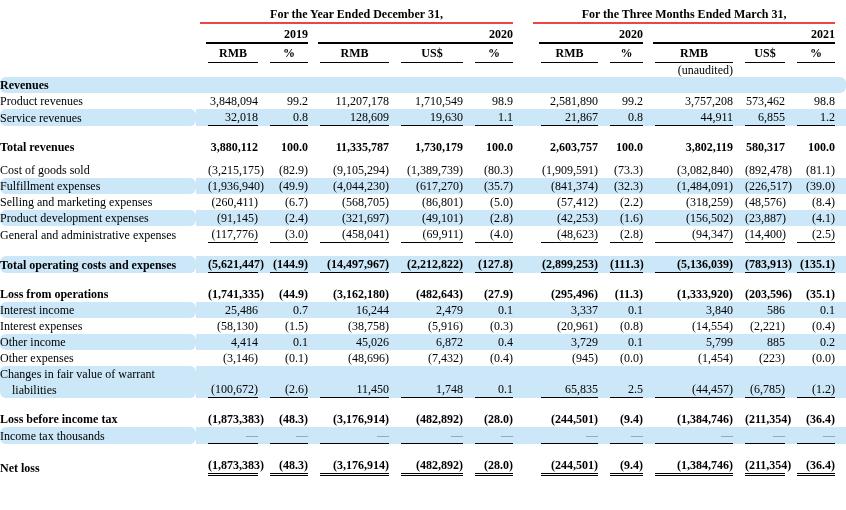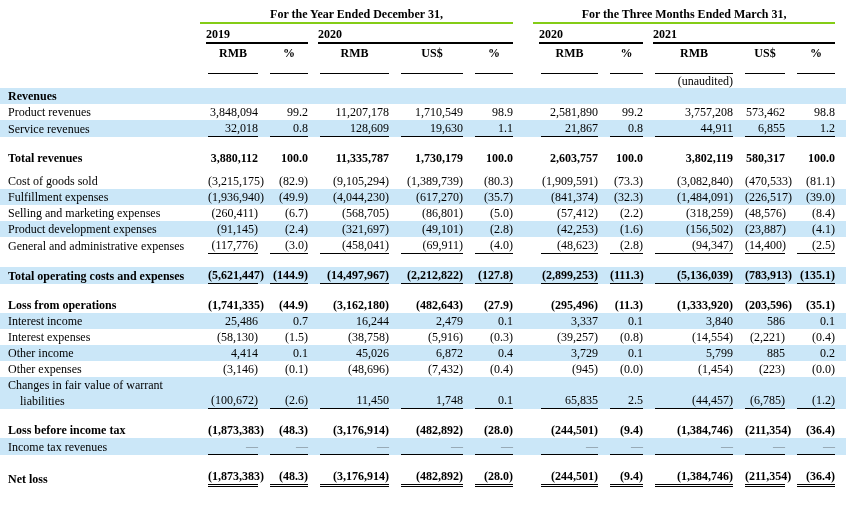--- a/index.html
+++ b/index.html
@@ -4,27 +4,27 @@
 <style>
   html, body { margin:0; padding:0; background:#fff; }
   body {
     width:846px; height:510px; overflow:hidden;
     font-family:"Liberation Serif", serif; color:#000;
   }
   .sheet { padding-top:6px; }
   table { border-collapse:collapse; table-layout:fixed; width:846px; }
   td, th { padding:0; vertical-align:bottom; font-size:12px; line-height:16px; font-weight:normal; text-align:left; }
   
-  .grp  { font-weight:bold; text-align:center; border-bottom:2px solid #84cc16; margin-left:4px; white-space:nowrap; }
-  .yr   { font-weight:bold; text-align:left; border-bottom:2px solid #000; margin-left:10px; margin-top:2px; }
-  .ch   { font-weight:bold; text-align:center; border-bottom:1px solid #000; margin-left:12px; margin-top:1px; padding-bottom:12px; }
+  .grp  { font-weight:bold; text-align:center; border-bottom:2px solid #ef4444; margin-left:4px; white-space:nowrap; }
+  .yr   { font-weight:bold; text-align:right; border-bottom:2px solid #000; margin-left:10px; margin-top:2px; }
+  .ch   { font-weight:bold; text-align:center; border-bottom:1px solid #000; margin-left:12px; margin-top:1px; padding-bottom:1px; }
   .unaud{ font-weight:normal; text-align:right; line-height:14px; margin-left:8px; white-space:nowrap; }
   .note { font-weight:bold; text-align:center; line-height:20px; white-space:nowrap; }
   
-  .lab  { padding-left:8px; white-space:nowrap; }
+  .lab  { white-space:nowrap;border-radius:6px; }
   .ind  { padding-left:12px; }
   .v    { margin-left:12px; text-align:right; white-space:nowrap; }
   .u1   { border-bottom:1px solid #000; }
   .u2   { border-bottom:3px double #000; }
   tr.shaded  { background:var(--shade, #cbe7f8); }
   tr.total td, tr.section td { font-weight:bold; }
   tr.muted .v { color:var(--dash, #7f8c94); }
   .sp   { height:13px; }
   .sm   { height:7px; }
 </style>
@@ -256,21 +256,21 @@
           <td>
             <div class="v">(1,909,591)</div>
           </td>
           <td>
             <div class="v">(73.3)</div>
           </td>
           <td>
             <div class="v">(3,082,840)</div>
           </td>
           <td>
-            <div class="v">(470,533)</div>
+            <div class="v">(892,478)</div>
           </td>
           <td>
             <div class="v">(81.1)</div>
           </td>
           <td></td>
         </tr>
         <tr class="item shaded">
           <td class="lab">Fulfillment expenses</td>
           <td>
             <div class="v">(1,936,940)</div>
@@ -533,21 +533,21 @@
             <div class="v">(38,758)</div>
           </td>
           <td>
             <div class="v">(5,916)</div>
           </td>
           <td>
             <div class="v">(0.3)</div>
           </td>
           <td></td>
           <td>
-            <div class="v">(39,257)</div>
+            <div class="v">(20,961)</div>
           </td>
           <td>
             <div class="v">(0.8)</div>
           </td>
           <td>
             <div class="v">(14,554)</div>
           </td>
           <td>
             <div class="v">(2,221)</div>
           </td>
@@ -696,21 +696,21 @@
           </td>
           <td>
             <div class="v">(211,354)</div>
           </td>
           <td>
             <div class="v">(36.4)</div>
           </td>
           <td></td>
         </tr>
         <tr class="item shaded muted">
-          <td class="lab">Income tax revenues</td>
+          <td class="lab">Income tax thousands</td>
           <td>
             <div class="v u1">—</div>
           </td>
           <td>
             <div class="v u1">—</div>
           </td>
           <td>
             <div class="v u1">—</div>
           </td>
           <td>

